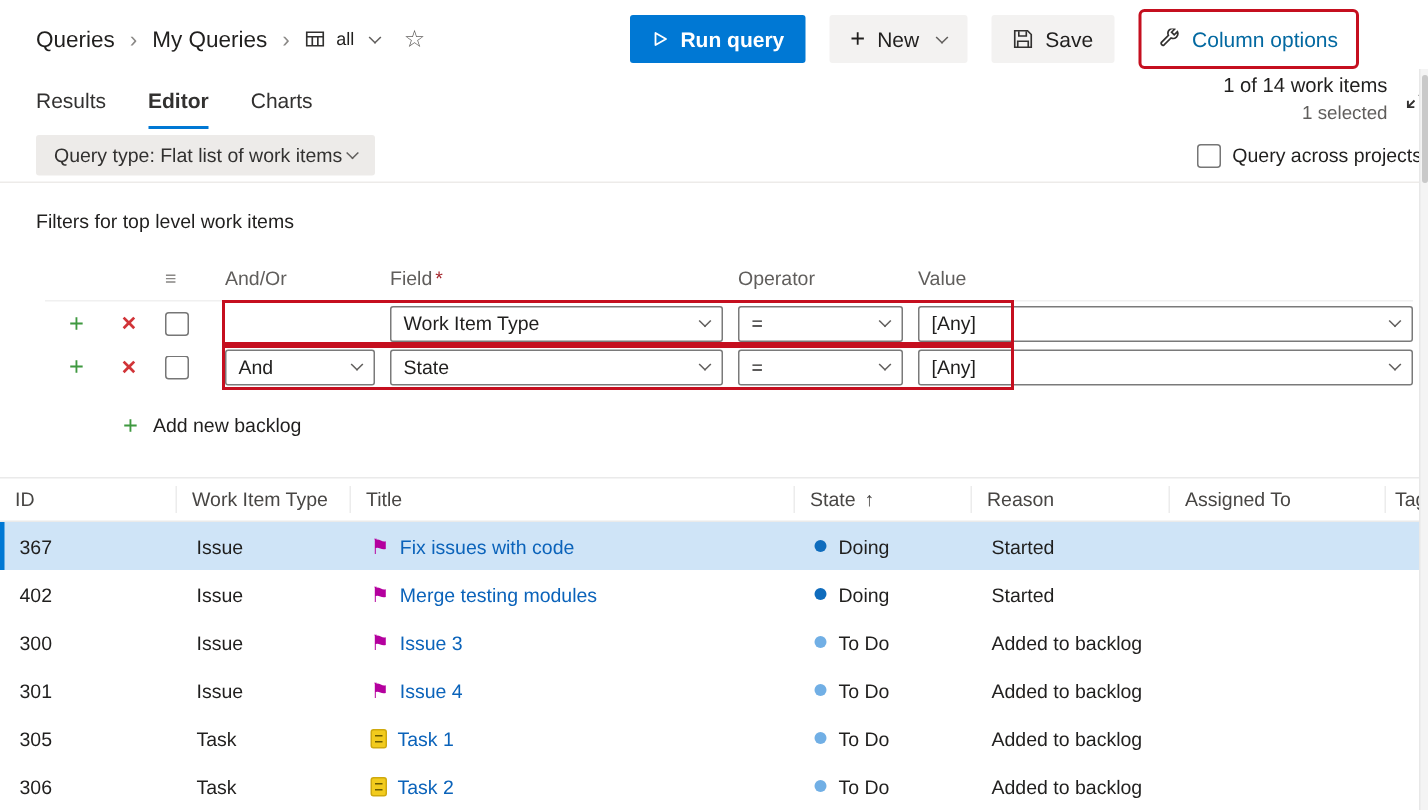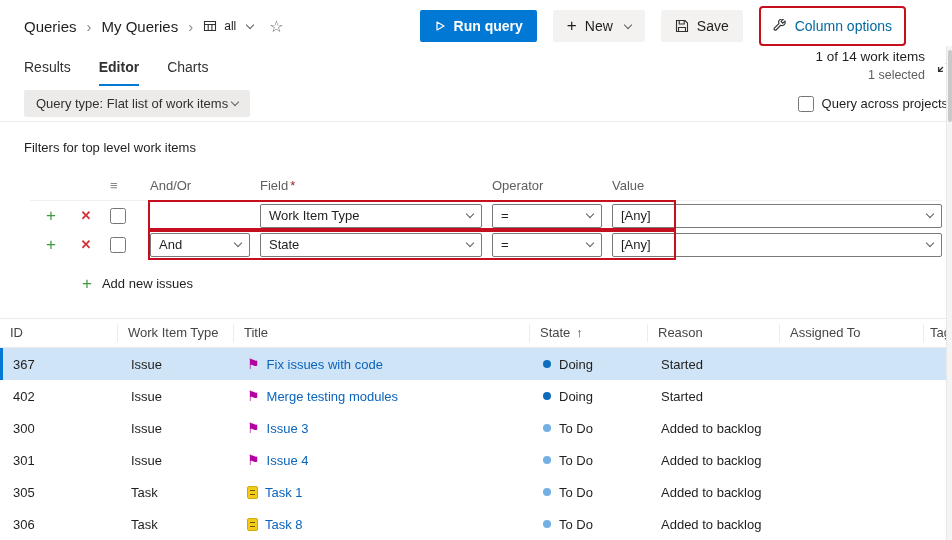--- a/index.html
+++ b/index.html
@@ -251,21 +251,21 @@
         <span class="chev"></span>
       </div>
     </div>
 
     <div class="hl-box hl-1"></div>
     <div class="hl-box hl-2"></div>
   </div>
 
   <div class="addclause">
     <span class="icon-btn add-green">+</span>
-    <span>Add new issues</span>
+    <span>Add new backlog</span>
   </div>
 </div>
 
 <div class="results">
   <div class="rgrid rheader">
     <div>ID</div>
     <div>Work Item Type</div>
     <div>Title</div>
     <div>
       <span>State</span><span class="sort-ic">↑</span>
@@ -353,21 +353,21 @@
     <div>Added to backlog</div>
     <div></div>
       <div></div>
   </div>
 
   <div class="rgrid rrow">
     <div>306</div>
     <div>Task</div>
     <div class="titlecell">
       <span class="task-ic"></span>
-      <span class="wi-link">Task 8</span>
+      <span class="wi-link">Task 2</span>
     </div>
     <div class="statecell">
         <span class="dot dot-todo"></span>
         <span>To Do</span>
       </div>
     <div>Added to backlog</div>
     <div></div>
       <div></div>
   </div>
 </div>

